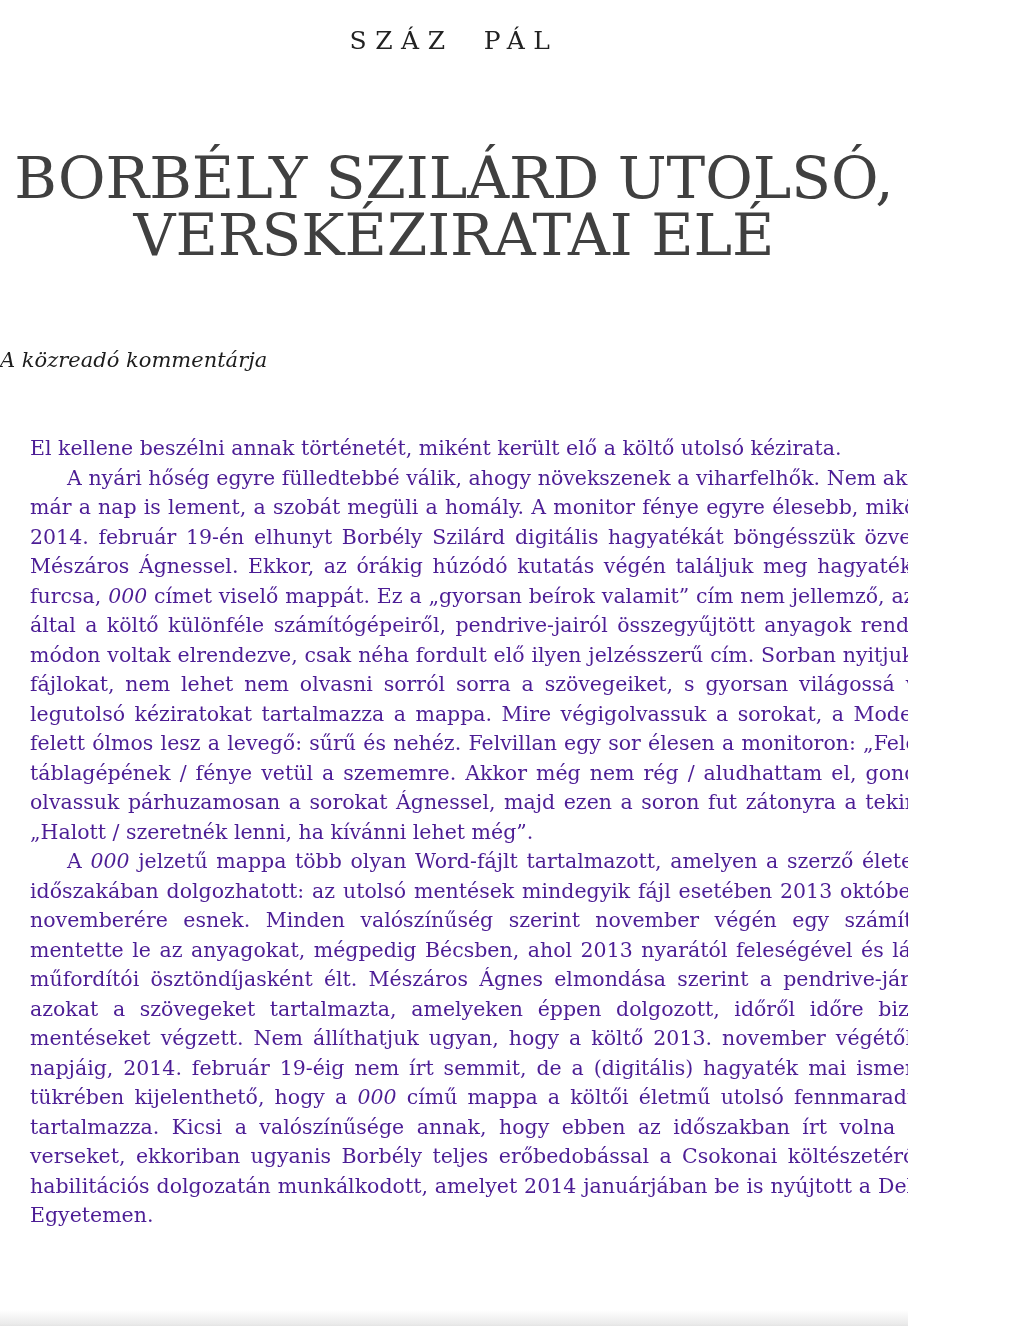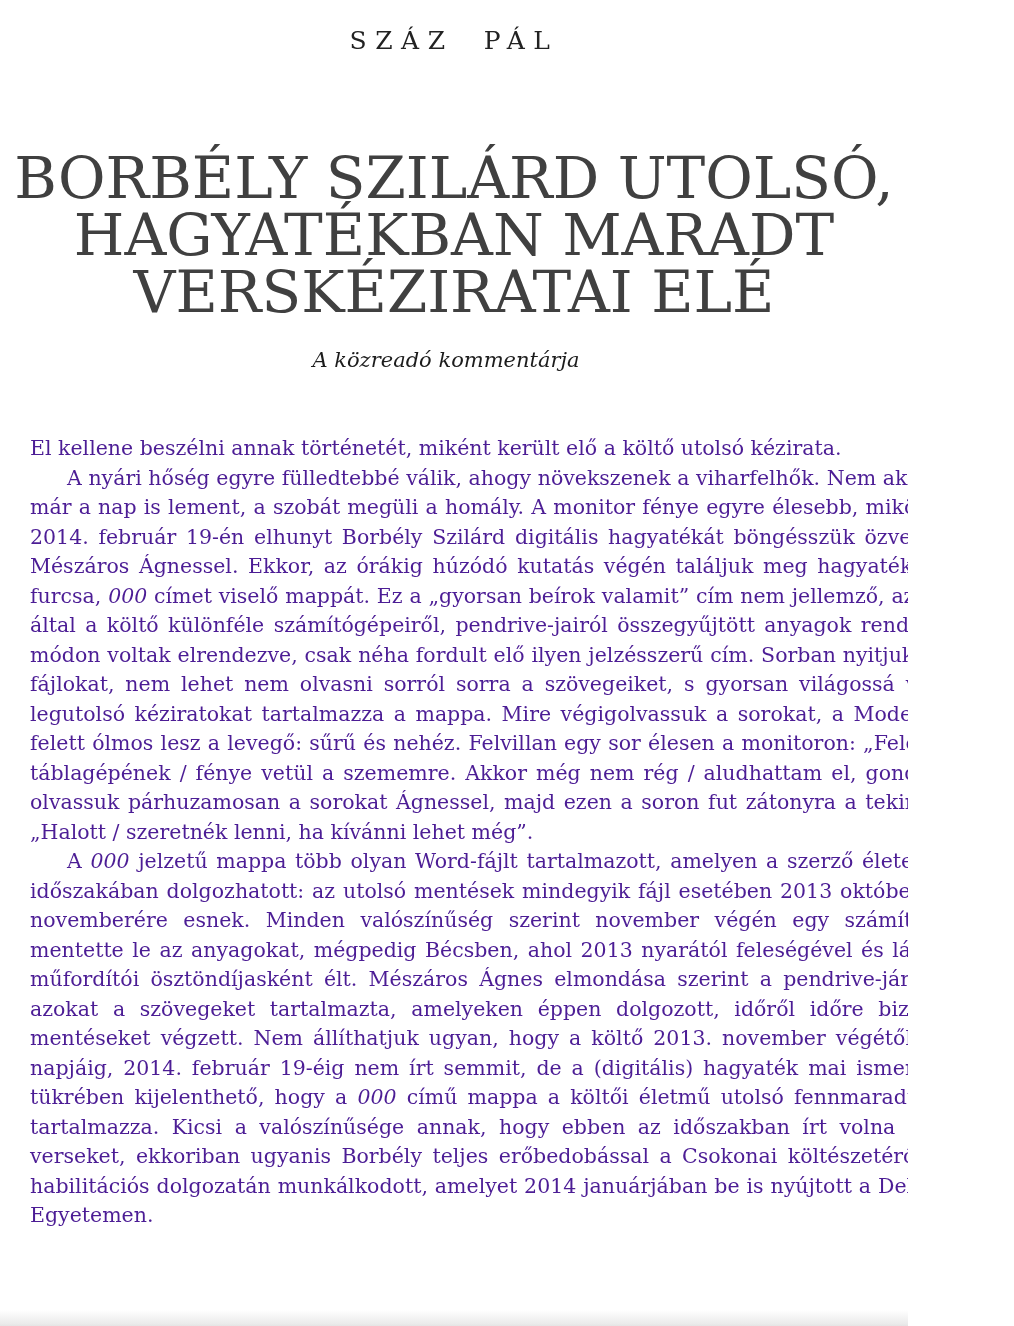--- a/index.html
+++ b/index.html
@@ -35,21 +35,21 @@
     text-align: center;
     font-size: 58px;
     line-height: 57px;
     color: #404040;
   }
   .subtitle {
     position: absolute;
     top: 348px;
     left: 0;
     right: 16px;
-    text-align: center;
+    text-align: left;
     font-style: italic;
     font-size: 21px;
     color: #1c1c1c;
   }
   .article-body {
     position: absolute;
     top: 434px;
     left: 30px;
     width: 955px;
     font-size: 20.5px;
@@ -79,21 +79,20 @@
 </style>
 </head>
 <body>
 
 <div class="page">
 
   <div class="author">SZÁZ PÁL</div>
 
   <div class="title">
     <div>BORBÉLY SZILÁRD UTOLSÓ,</div>
-    <div>HAGYATÉKBAN MARADT</div>
     <div>VERSKÉZIRATAI ELÉ</div>
   </div>
 
   <div class="subtitle">A közreadó kommentárja</div>
 
   <div class="article-body">
       <p class=""><span>El kellene beszélni annak történetét, miként került elő a költő utolsó kézirata.</span></p>
       <p class="indent"><span>A nyári hőség egyre fülledtebbé válik, ahogy növekszenek a viharfelhők. Nem akar esni, már a nap is lement, a szobát megüli a homály. A monitor fénye egyre élesebb, miközben a 2014. február 19-én elhunyt Borbély Szilárd digitális hagyatékát böngésszük özvegyével, Mészáros Ágnessel. Ekkor, az órákig húzódó kutatás végén találjuk meg hagyatékában a furcsa, </span><em>000</em><span> címet viselő mappát. Ez a „gyorsan beírok valamit” cím nem jellemző, az Ágnes által a költő különféle számítógépeiről, pendrive-jairól összegyűjtött anyagok rendszerető módon voltak elrendezve, csak néha fordult elő ilyen jelzésszerű cím. Sorban nyitjuk meg a fájlokat, nem lehet nem olvasni sorról sorra a szövegeiket, s gyorsan világossá válik: a legutolsó kéziratokat tartalmazza a mappa. Mire végigolvassuk a sorokat, a Modenapark felett ólmos lesz a levegő: sűrű és nehéz. Felvillan egy sor élesen a monitoron: „Feleségem táblagépének / fénye vetül a szememre. Akkor még nem rég / aludhattam el, gondolom”, olvassuk párhuzamosan a sorokat Ágnessel, majd ezen a soron fut zátonyra a tekintetem: „Halott / szeretnék lenni, ha kívánni lehet még”.</span></p>
       <p class="indent"><span>A </span><em>000</em><span> jelzetű mappa több olyan Word-fájlt tartalmazott, amelyen a szerző élete utolsó időszakában dolgozhatott: az utolsó mentések mindegyik fájl esetében 2013 októberére és novemberére esnek. Minden valószínűség szerint november végén egy számítógépre mentette le az anyagokat, mégpedig Bécsben, ahol 2013 nyarától feleségével és lányaival műfordítói ösztöndíjasként élt. Mészáros Ágnes elmondása szerint a pendrive-járól, ami azokat a szövegeket tartalmazta, amelyeken éppen dolgozott, időről időre biztonsági mentéseket végzett. Nem állíthatjuk ugyan, hogy a költő 2013. november végétől halála napjáig, 2014. február 19-éig nem írt semmit, de a (digitális) hagyaték mai ismeretének tükrében kijelenthető, hogy a </span><em>000</em><span> című mappa a költői életmű utolsó fennmaradt sorait tartalmazza. Kicsi a valószínűsége annak, hogy ebben az időszakban írt volna további verseket, ekkoriban ugyanis Borbély teljes erőbedobással a Csokonai költészetéről szóló habilitációs dolgozatán munkálkodott, amelyet 2014 januárjában be is nyújtott a Debreceni Egyetemen.</span></p>
     </div>

